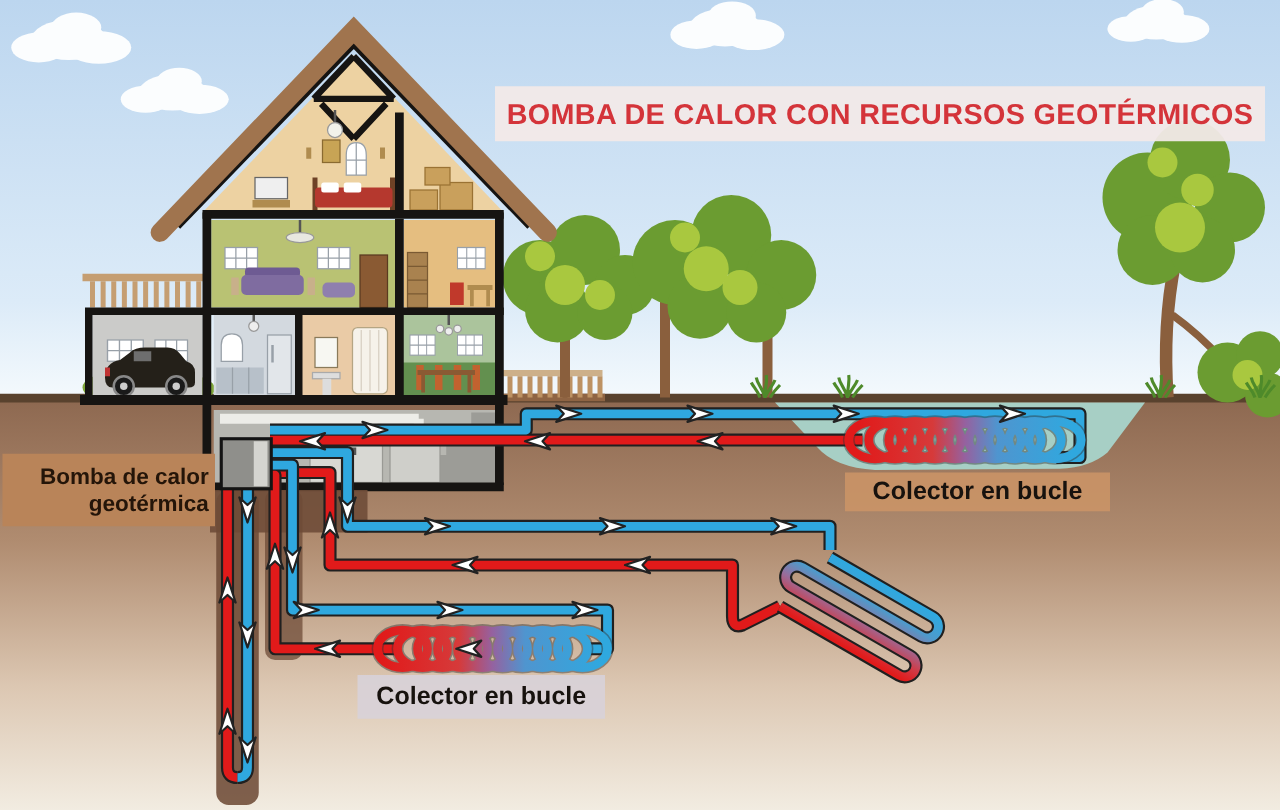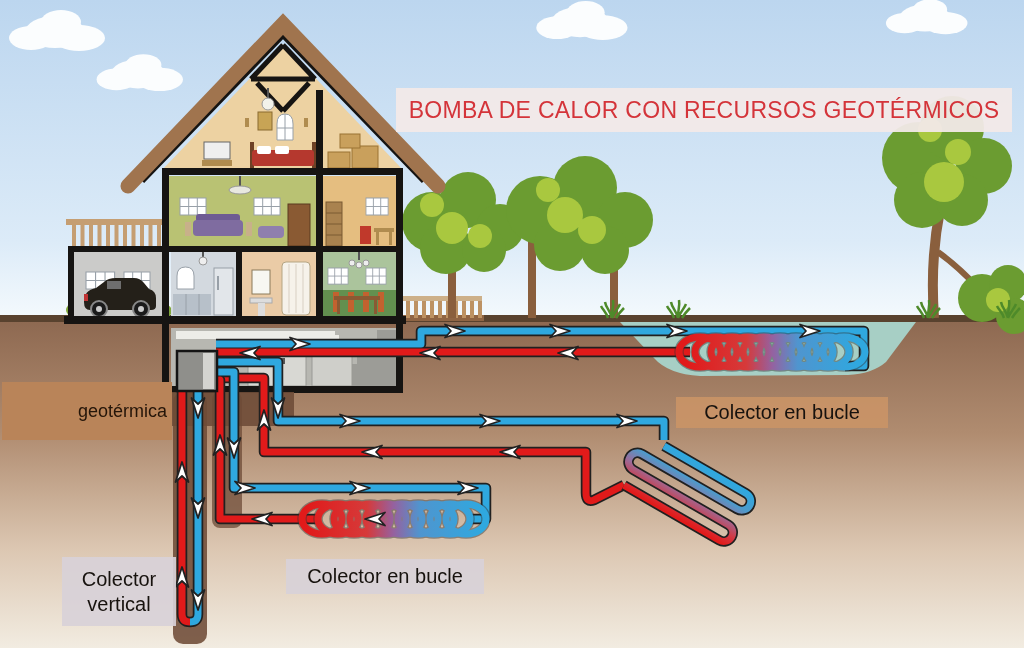--- a/index.html
+++ b/index.html
@@ -1,19 +1,19 @@
 <!DOCTYPE html>
 <html><head>
 <meta charset="utf-8">
 <style>
   html,body{margin:0;padding:0;background:#ffffff;}
   .scene{position:relative;width:1024px;height:648px;overflow:hidden;font-family:"Liberation Sans",sans-serif;}
   .scene svg{position:absolute;left:0;top:0;}
-  .lbl{position:absolute;font-family:"Liberation Sans",sans-serif;font-weight:normal;color:#17120e;
-       display:flex;align-items:center;justify-content:center;text-align:center;line-height:1.25;margin-top:19px;}
+  .lbl{position:absolute;font-family:"Liberation Sans",sans-serif;font-weight:bold;color:#17120e;
+       display:flex;align-items:center;justify-content:center;text-align:center;line-height:1.25;}
   .lbl-col{flex-direction:column;}
   #title-box{left:396px;top:69px;width:616px;height:44px;background:rgba(242,233,232,.95);
              color:#D4343A;font-size:23px;letter-spacing:.3px;}
   #hp-label{left:2px;top:363px;width:170px;height:58px;background:#B98459;font-size:18px;
             color:#241509;align-items:flex-end;padding-right:5px;box-sizing:border-box;}
   #pond-label{left:676px;top:378px;width:212px;height:31px;background:rgba(203,148,102,.88);font-size:20px;}
   #center-label{left:286px;top:540px;width:198px;height:35px;background:rgba(216,209,216,.92);font-size:20px;}
   #horiz-label{left:548px;top:531px;width:226px;height:34px;background:rgba(221,214,222,.92);font-size:20px;}
   #vert-label{left:62px;top:538px;width:114px;height:69px;background:rgba(216,209,216,.92);font-size:20px;}
 </style>
@@ -440,25 +440,22 @@
         <use href="#arrow" transform="translate(182,577) rotate(-90)"></use>
     <use href="#arrow" transform="translate(198,408) rotate(90)"></use>
         <use href="#arrow" transform="translate(198,508) rotate(90)"></use>
     <use href="#arrow" transform="translate(198,600) rotate(90)"></use>
   </g>
 </svg>
 
 <div class="lbl" id="title-box">BOMBA DE CALOR CON RECURSOS GEOTÉRMICOS</div>
 
 <div class="lbl lbl-col" id="hp-label">
+  <div>Bomba de calor</div>
   <div>geotérmica</div>
 </div>
 
 <div class="lbl" id="pond-label">Colector en bucle</div>
 
 <div class="lbl" id="center-label">Colector en bucle</div>
 
 
-<div class="lbl lbl-col" id="vert-label">
-  <div>Colector</div>
-  <div>vertical</div>
 </div>
-</div>
 
 </body></html>

